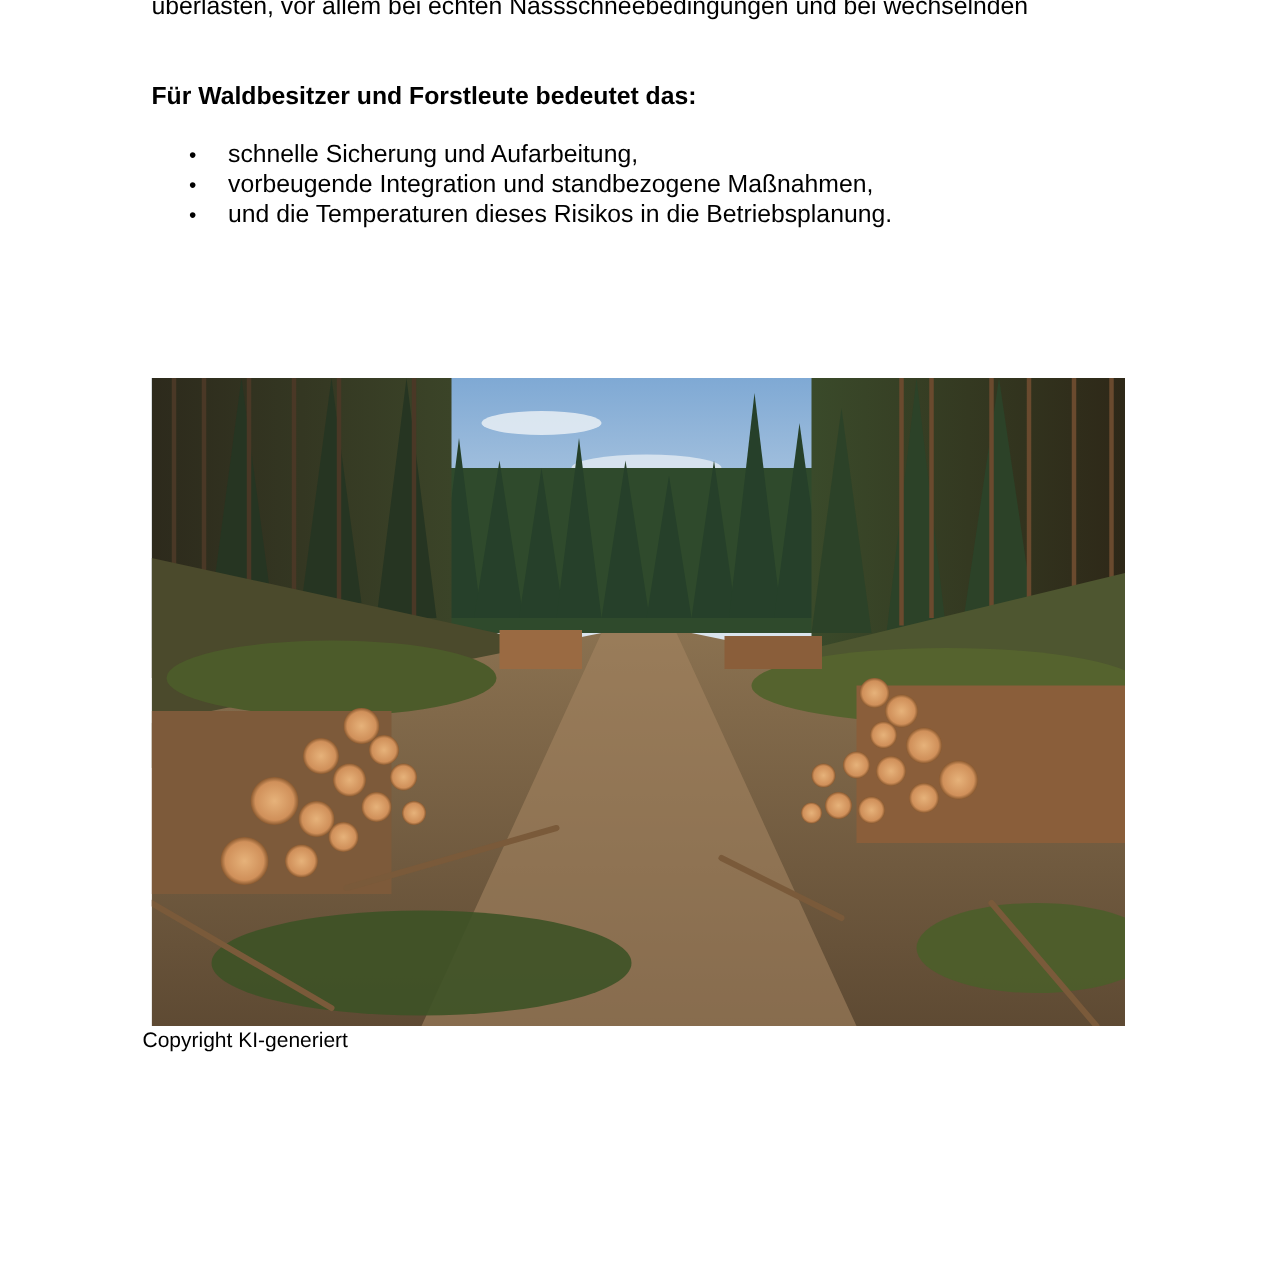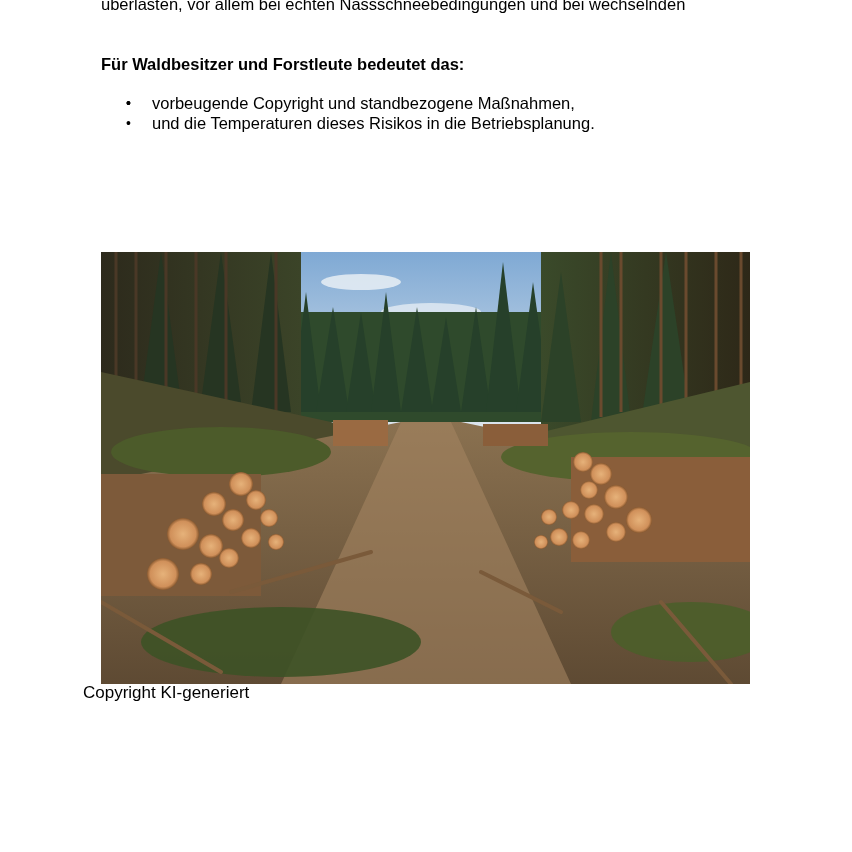--- a/index.html
+++ b/index.html
@@ -6,38 +6,39 @@
     body { width: 852px; height: 852px; position: relative; overflow: hidden;
            font-family: "Liberation Sans", sans-serif; color: #000; }
     .para { position: absolute; left: 101px; font-size: 16.5px; line-height: 20px; }
     .p1 { top: -6px; }
     .heading { position: absolute; left: 101px; top: 54px; font-size: 16.5px; font-weight: bold; line-height: 20px; }
     ul.bullets { position: absolute; left: 101px; top: 93px; margin: 0; padding: 0; list-style: none; font-size: 16.5px; line-height: 20px; }
     ul.bullets li { position: relative; padding-left: 51px; white-space: nowrap; }
     ul.bullets li .dot { position: absolute; left: 25px; top: 0; font-size: 14px; }
     .photo { position: absolute; left: 101px; top: 252px; width: 649px; height: 432px; overflow: hidden; }
     .photo svg { display: block; width: 100%; height: 100%; }
-    .caption { position: absolute; left: 83px; top: 686px; font-size: 17px; line-height: 14px; }
+    .caption { position: absolute; left: 95px; top: 686px; font-size: 14px; line-height: 14px; }
   </style>
 </head>
 <body>
 
 <div class="para p1">
   <div>überlasten, vor allem bei echten Nassschneebedingungen und bei wechselnden</div>
 </div>
 
 <div class="heading">Für Waldbesitzer und Forstleute bedeutet das:</div>
 
 <ul class="bullets">
   <li>
     <span class="dot">•</span>
+    <span>schnelle Sicherung und Aufarbeitung,</span>
   </li>
   <li>
     <span class="dot">•</span>
-    <span>vorbeugende Copyright und standbezogene Maßnahmen,</span>
+    <span>vorbeugende Integration und standbezogene Maßnahmen,</span>
   </li>
   <li>
     <span class="dot">•</span>
     <span>und die Temperaturen dieses Risikos in die Betriebsplanung.</span>
   </li>
 </ul>
 
 <div class="photo" role="img" aria-label="Forest clearing with spruce trees, a dirt forest road and stacked timber log piles">
   <svg viewBox="0 0 649 432" preserveAspectRatio="none" xmlns="http://www.w3.org/2000/svg">
     <defs>

